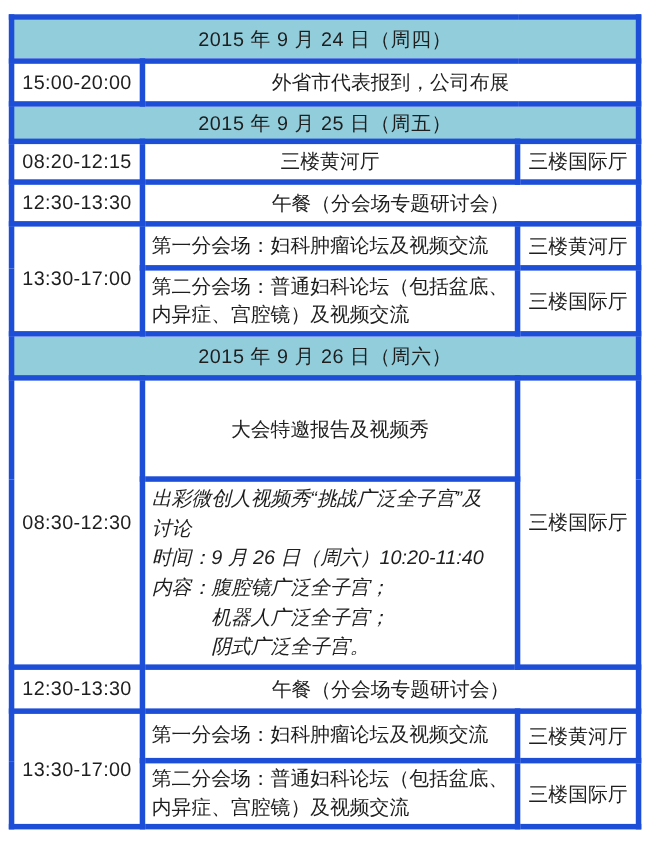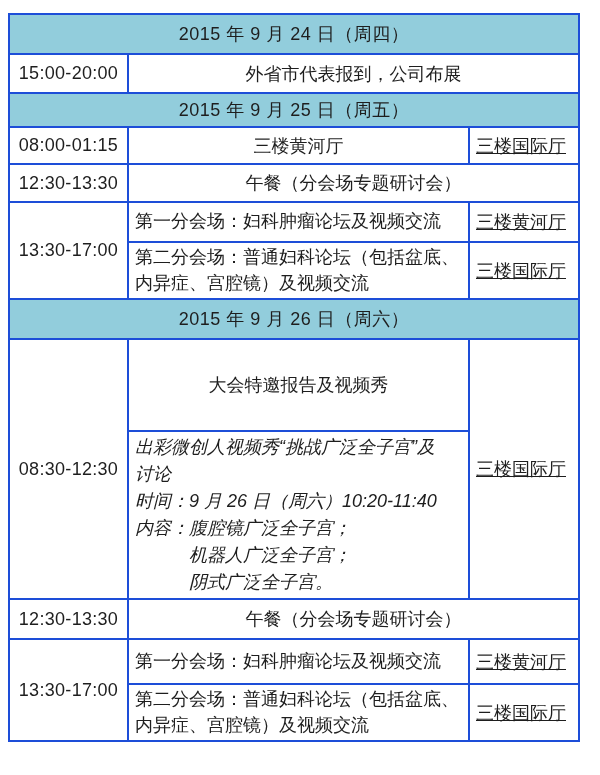--- a/index.html
+++ b/index.html
@@ -19,21 +19,21 @@
   table.schedule {
     position: absolute;
     left: 8px;
     top: 13px;
     width: 570px;
     border-collapse: collapse;
     table-layout: fixed;
     border: 2px solid #3a3a3a;
   }
   table.schedule td {
-    border: 2px solid #1d4ed8;
+    border: 5px solid #1d4ed8;
     font-size: 18px;
     color: #1e1e1e;
     padding: 2px 6px;
     vertical-align: middle;
     overflow: hidden;
   }
   td.day-header {
     background: #92cddc;
     text-align: center;
     font-size: 19px;
@@ -58,22 +58,22 @@
   }
   td.event-big {
     text-align: left;
     padding-left: 10px;
     padding-right: 8px;
     white-space: pre-line;
     line-height: 27px;
     font-style: italic;
   }
   td.location {
+    text-align: center;
     white-space: nowrap;
-    text-decoration: underline;
   }
 </style>
 </head>
 <body>
 
 <div class="page">
   <table class="schedule">
     <colgroup>
       <col style="width:119px">
       <col style="width:341px">
@@ -86,21 +86,21 @@
       </tr>
       <tr style="height:39px">
         <td class="time">15:00-20:00</td>
         <td class="event-center" colspan="2">外省市代表报到，公司布展</td>
       </tr>
 
       <tr style="height:34px">
         <td class="day-header" colspan="3">2015 年 9 月 25 日（周五）</td>
       </tr>
       <tr style="height:37px">
-        <td class="time">08:00-01:15</td>
+        <td class="time">08:20-12:15</td>
         <td class="event-center">三楼黄河厅</td>
         <td class="location">三楼国际厅</td>
       </tr>
       <tr style="height:38px">
         <td class="time">12:30-13:30</td>
         <td class="event-center" colspan="2">午餐（分会场专题研讨会）</td>
       </tr>
       <tr style="height:40px">
         <td class="time" rowspan="2">13:30-17:00</td>
         <td class="event-left">第一分会场：妇科肿瘤论坛及视频交流</td>

